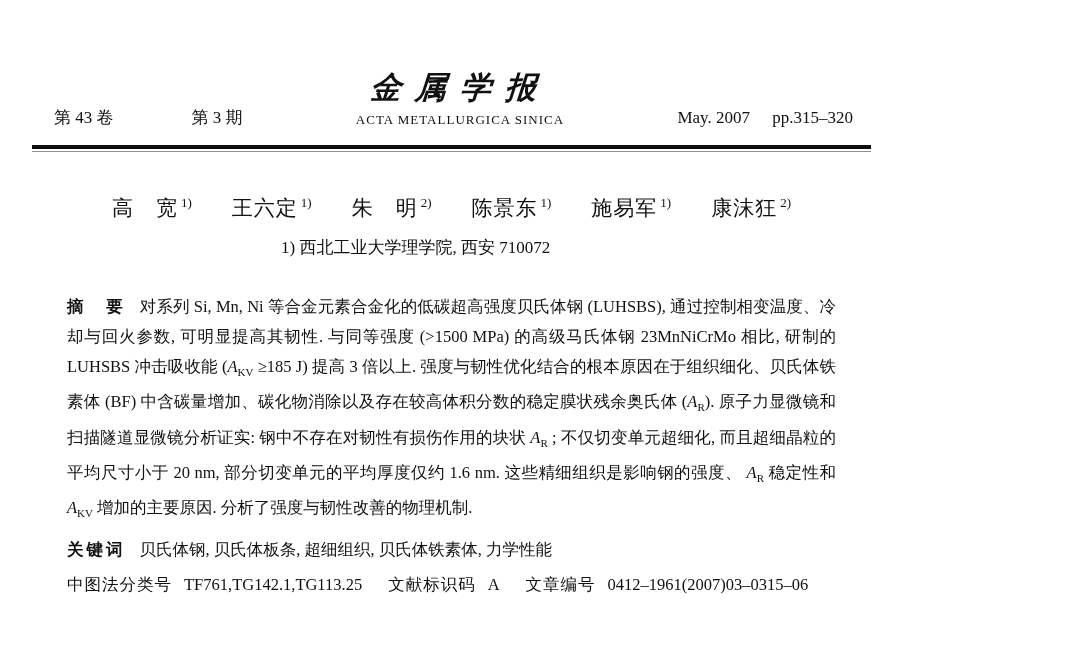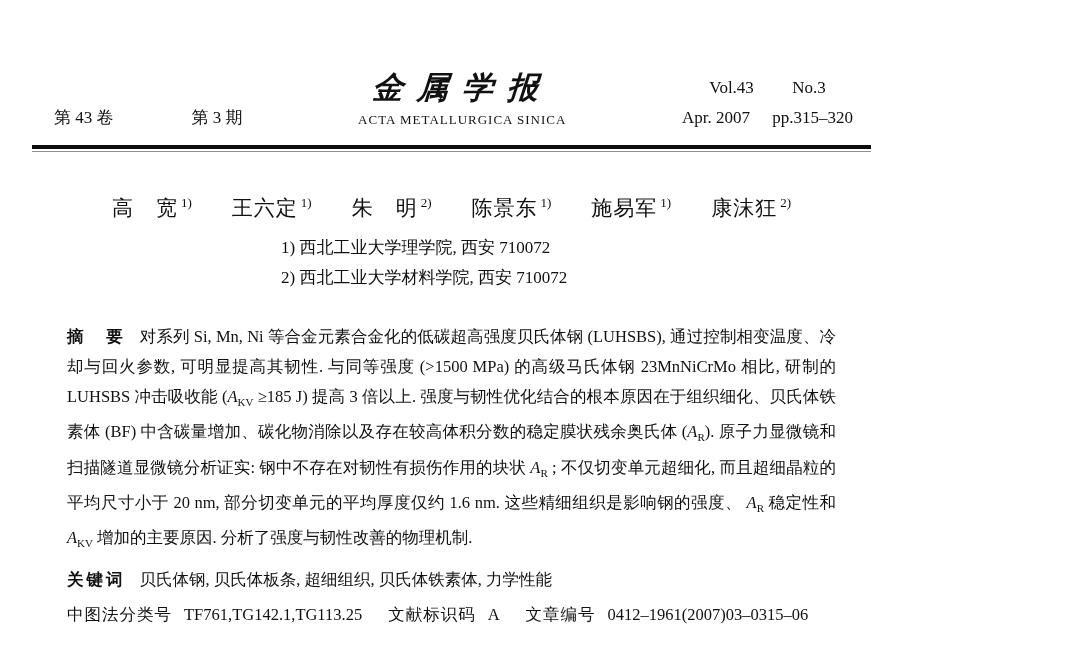--- a/index.html
+++ b/index.html
@@ -110,47 +110,42 @@
       <div class="jh-row jh-row1">
         <span>第 43 卷</span>
         <span>第 3 期</span>
       </div>
     </div>
     <div class="jh-center">
       <div class="journal-zh">金属学报</div>
       <div class="journal-en">ACTA METALLURGICA SINICA</div>
     </div>
     <div class="jh-right">
-      <div class="jh-row jh-row1">
-        <span>Vol.43</span>
-        <span>No.3</span>
-      </div>
       <div class="jh-row jh-row2">
-        <span>Apr.  2007</span>
+        <span>May.  2007</span>
         <span>pp.315–320</span>
       </div>
     </div>
   </header>
 
   <div class="rule-thick"></div>
   <div class="rule-thin"></div>
 
 
   <div class="authors" id="authors">
       <span class="author"><span class="aname">高　宽</span><sup class="asup">1)</sup></span>
       <span class="author"><span class="aname">王六定</span><sup class="asup">1)</sup></span>
       <span class="author"><span class="aname">朱　明</span><sup class="asup">2)</sup></span>
       <span class="author"><span class="aname">陈景东</span><sup class="asup">1)</sup></span>
       <span class="author"><span class="aname">施易军</span><sup class="asup">1)</sup></span>
       <span class="author"><span class="aname">康沫狂</span><sup class="asup">2)</sup></span>
     </div>
 
   <div class="affiliations">
     <div>1) 西北工业大学理学院, 西安 710072</div>
-    <div>2) 西北工业大学材料学院, 西安 710072</div>
   </div>
 
   <p class="abstract">
     <b class="lbl">摘　要</b><span id="abstract-body"><span>对系列 Si, Mn, Ni 等合金元素合金化的低碳超高强度贝氏体钢 (LUHSBS), 通过控制相变温度、冷却与回火参数, 可明显提高其韧性. 与同等强度 (&gt;1500 MPa) 的高级马氏体钢 23MnNiCrMo 相比, 研制的 LUHSBS 冲击吸收能 (</span><i class="var">A</i><sub class="vsub">KV</sub><span> ≥185 J) 提高 3 倍以上. 强度与韧性优化结合的根本原因在于组织细化、贝氏体铁素体 (BF) 中含碳量增加、碳化物消除以及存在较高体积分数的稳定膜状残余奥氏体 (</span><i class="var">A</i><sub class="vsub">R</sub><span>). 原子力显微镜和扫描隧道显微镜分析证实: 钢中不存在对韧性有损伤作用的块状 </span><i class="var">A</i><sub class="vsub">R</sub><span> ; 不仅切变单元超细化, 而且超细晶粒的平均尺寸小于 20 nm, 部分切变单元的平均厚度仅约 1.6 nm. 这些精细组织是影响钢的强度、 </span><i class="var">A</i><sub class="vsub">R</sub><span> 稳定性和 </span><i class="var">A</i><sub class="vsub">KV</sub><span> 增加的主要原因. 分析了强度与韧性改善的物理机制.</span></span>
   </p>
 
   <p class="keywords">
     <b class="lbl">关键词</b><span>贝氏体钢, 贝氏体板条, 超细组织, 贝氏体铁素体, 力学性能</span>
   </p>
 

